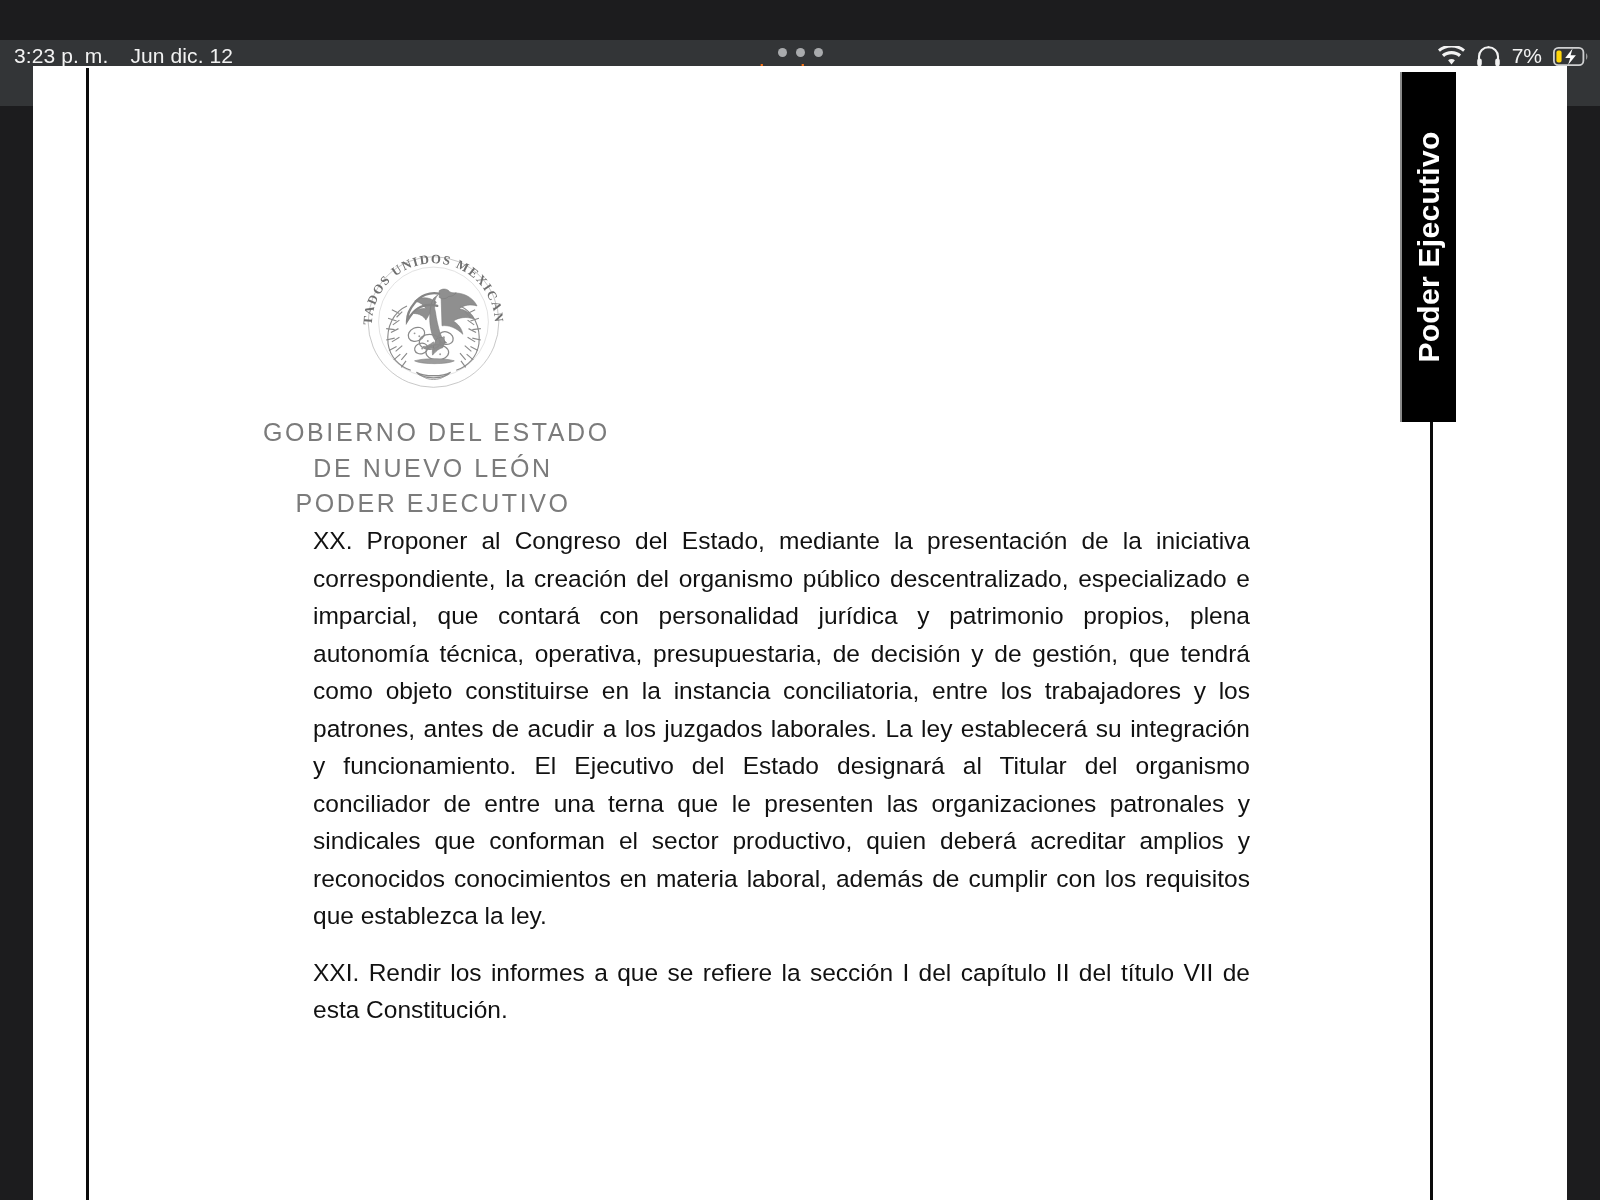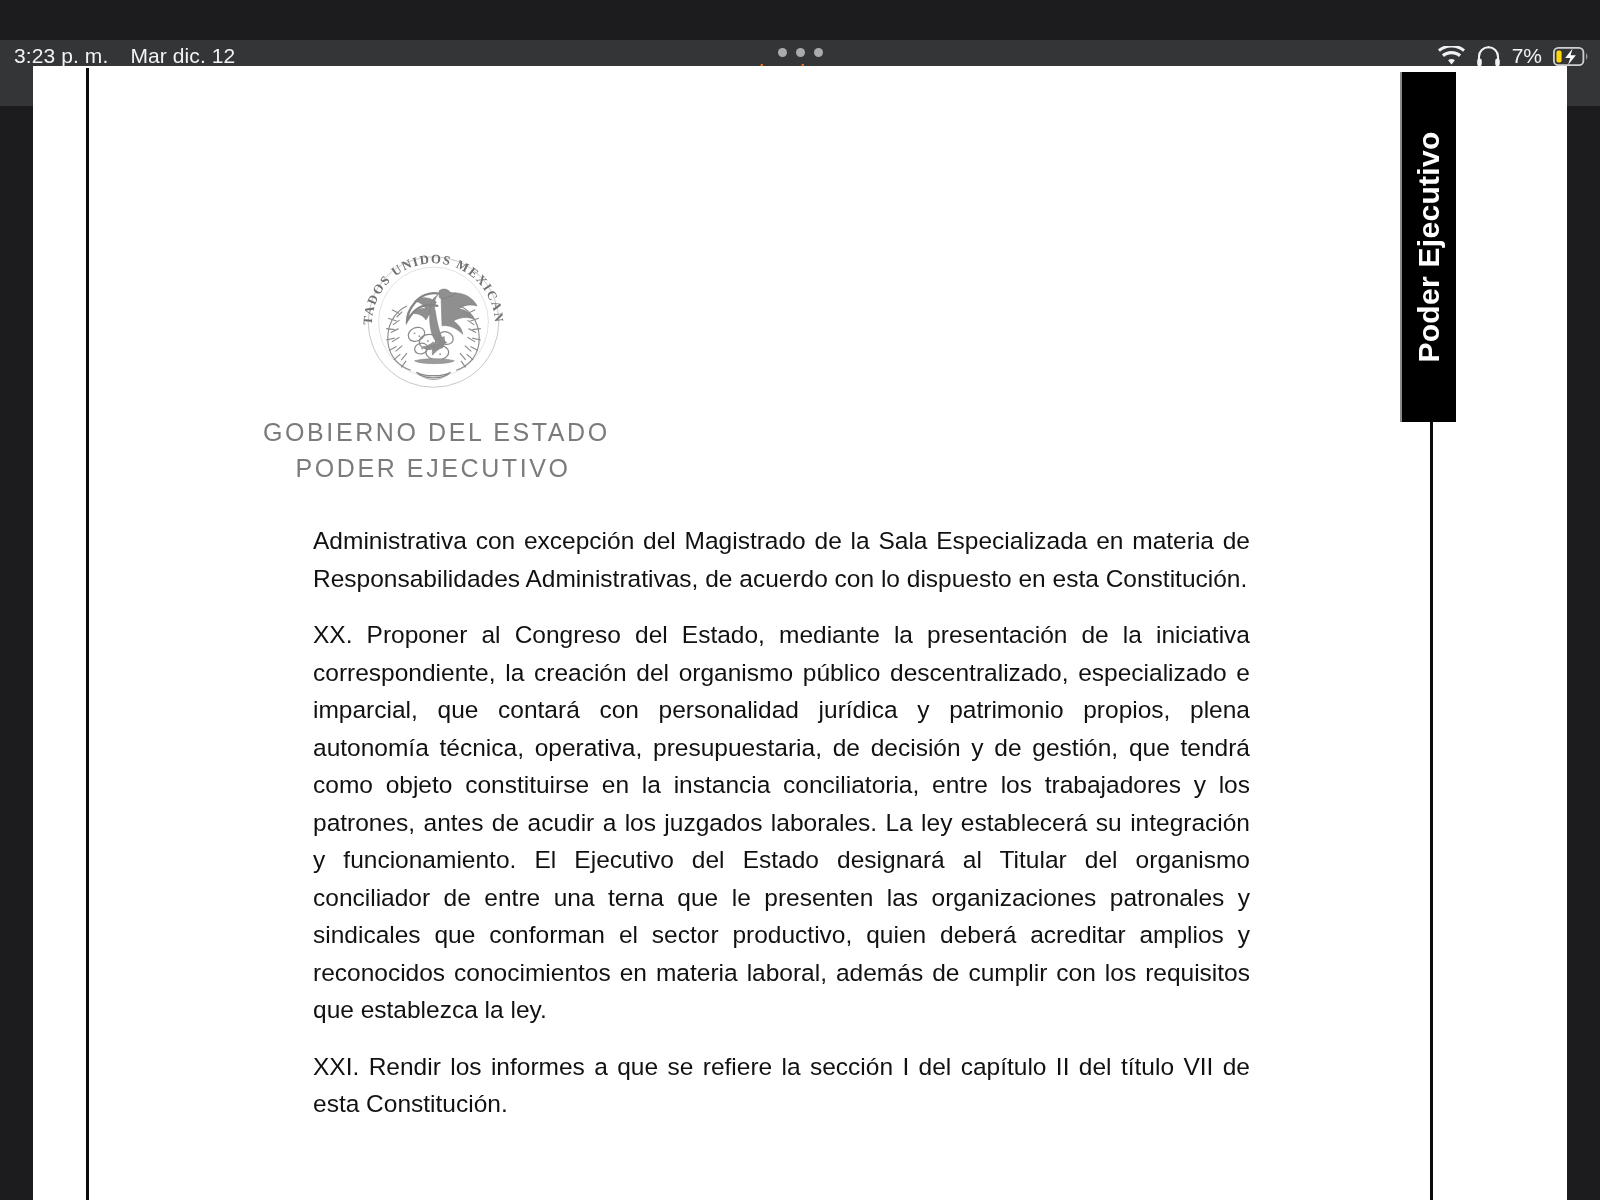--- a/index.html
+++ b/index.html
@@ -191,21 +191,21 @@
 </style>
 </head>
 <body>
 
 <div id="screen">
 
   <div class="chrome">
 
     <div class="status-left">
       <span>3:23 p. m.</span>
-      <span>Mar dic. 12</span>
+      <span>Jun dic. 12</span>
     </div>
 
     <div class="url-block">
       <span class="dots">
         <i></i>
           <i></i>
           <i></i>
       </span>
       <span class="url-text">nl.gob.mx</span>
     </div>
@@ -326,24 +326,24 @@
           <path d="M113 64 l6 6 M116 73 l7 5 M117 82 l8 4 M116 91 l8 5
                    M113 100 l7 6 M108 108 l6 7"></path>
         </g>
 
         <path d="M62 128 C70 133 90 133 98 128 C92 136 68 136 62 128 Z" fill="none" stroke="#8a8a8a" stroke-width="1.3"></path>
         <path d="M68 132 C74 137 86 137 92 132" fill="none" stroke="#9a9a9a" stroke-width="1"></path>
       </svg>
 
       <div class="letterhead-lines">
         <div>GOBIERNO DEL ESTADO</div>
+        <div>DE NUEVO LEÓN</div>
         <div>PODER EJECUTIVO</div>
       </div>
     </div>
 
     <div class="doc-body">
-      <p class="para">Administrativa con excepción del Magistrado de la Sala Especializada en materia de Responsabilidades Administrativas, de acuerdo con lo dispuesto en esta Constitución.</p>
       <p class="para">XX. Proponer al Congreso del Estado, mediante la presentación de la iniciativa correspondiente, la creación del organismo público descentralizado, especializado e imparcial, que contará con personalidad jurídica y patrimonio propios, plena autonomía técnica, operativa, presupuestaria, de decisión y de gestión, que tendrá como objeto constituirse en la instancia conciliatoria, entre los trabajadores y los patrones, antes de acudir a los juzgados laborales. La ley establecerá su integración y funcionamiento. El Ejecutivo del Estado designará al Titular del organismo conciliador de entre una terna que le presenten las organizaciones patronales y sindicales que conforman el sector productivo, quien deberá acreditar amplios y reconocidos conocimientos en materia laboral, además de cumplir con los requisitos que establezca la ley.</p>
       <p class="para">XXI. Rendir los informes a que se refiere la sección I del capítulo II del título VII de esta Constitución.</p>
     </div>
 
   </div>
 </div>
 
 </body></html>

